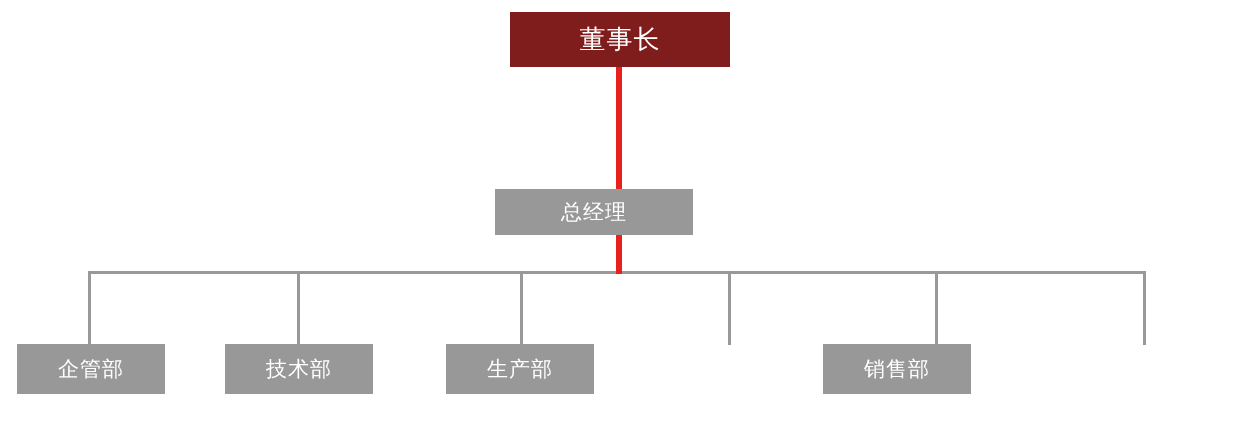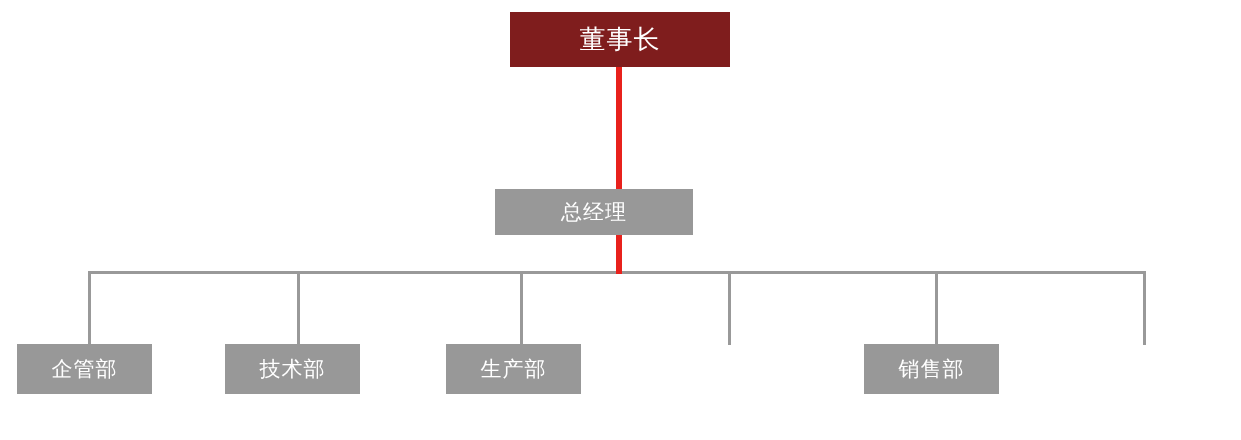--- a/index.html
+++ b/index.html
@@ -39,21 +39,21 @@
     left: 495px;
     top: 145px;
     width: 198px;
     height: 46px;
     background: #989898;
     font-size: 21px;
     margin-top: 44px;
   }
   .node-dept {
     top: 344px;
-    width: 135px;
+    width: 148px;
     height: 50px;
     background: #989898;
     font-size: 21px;
   }
   .connector {
     position: absolute;
     background: #999999;
     z-index: 1;
   }
   .connector-red {
@@ -108,17 +108,17 @@
 
   <div class="node node-dept" style="left:17px">
     <span>企管部</span>
   </div>
   <div class="node node-dept" style="left:446px">
     <span>生产部</span>
   </div>
   <div class="node node-dept" style="left:225px">
     <span>技术部</span>
   </div>
-  <div class="node node-dept" style="left:864px">
+  <div class="node node-dept" style="left:823px">
     <span>销售部</span>
   </div>
 
 </div>
 
 </body></html>

